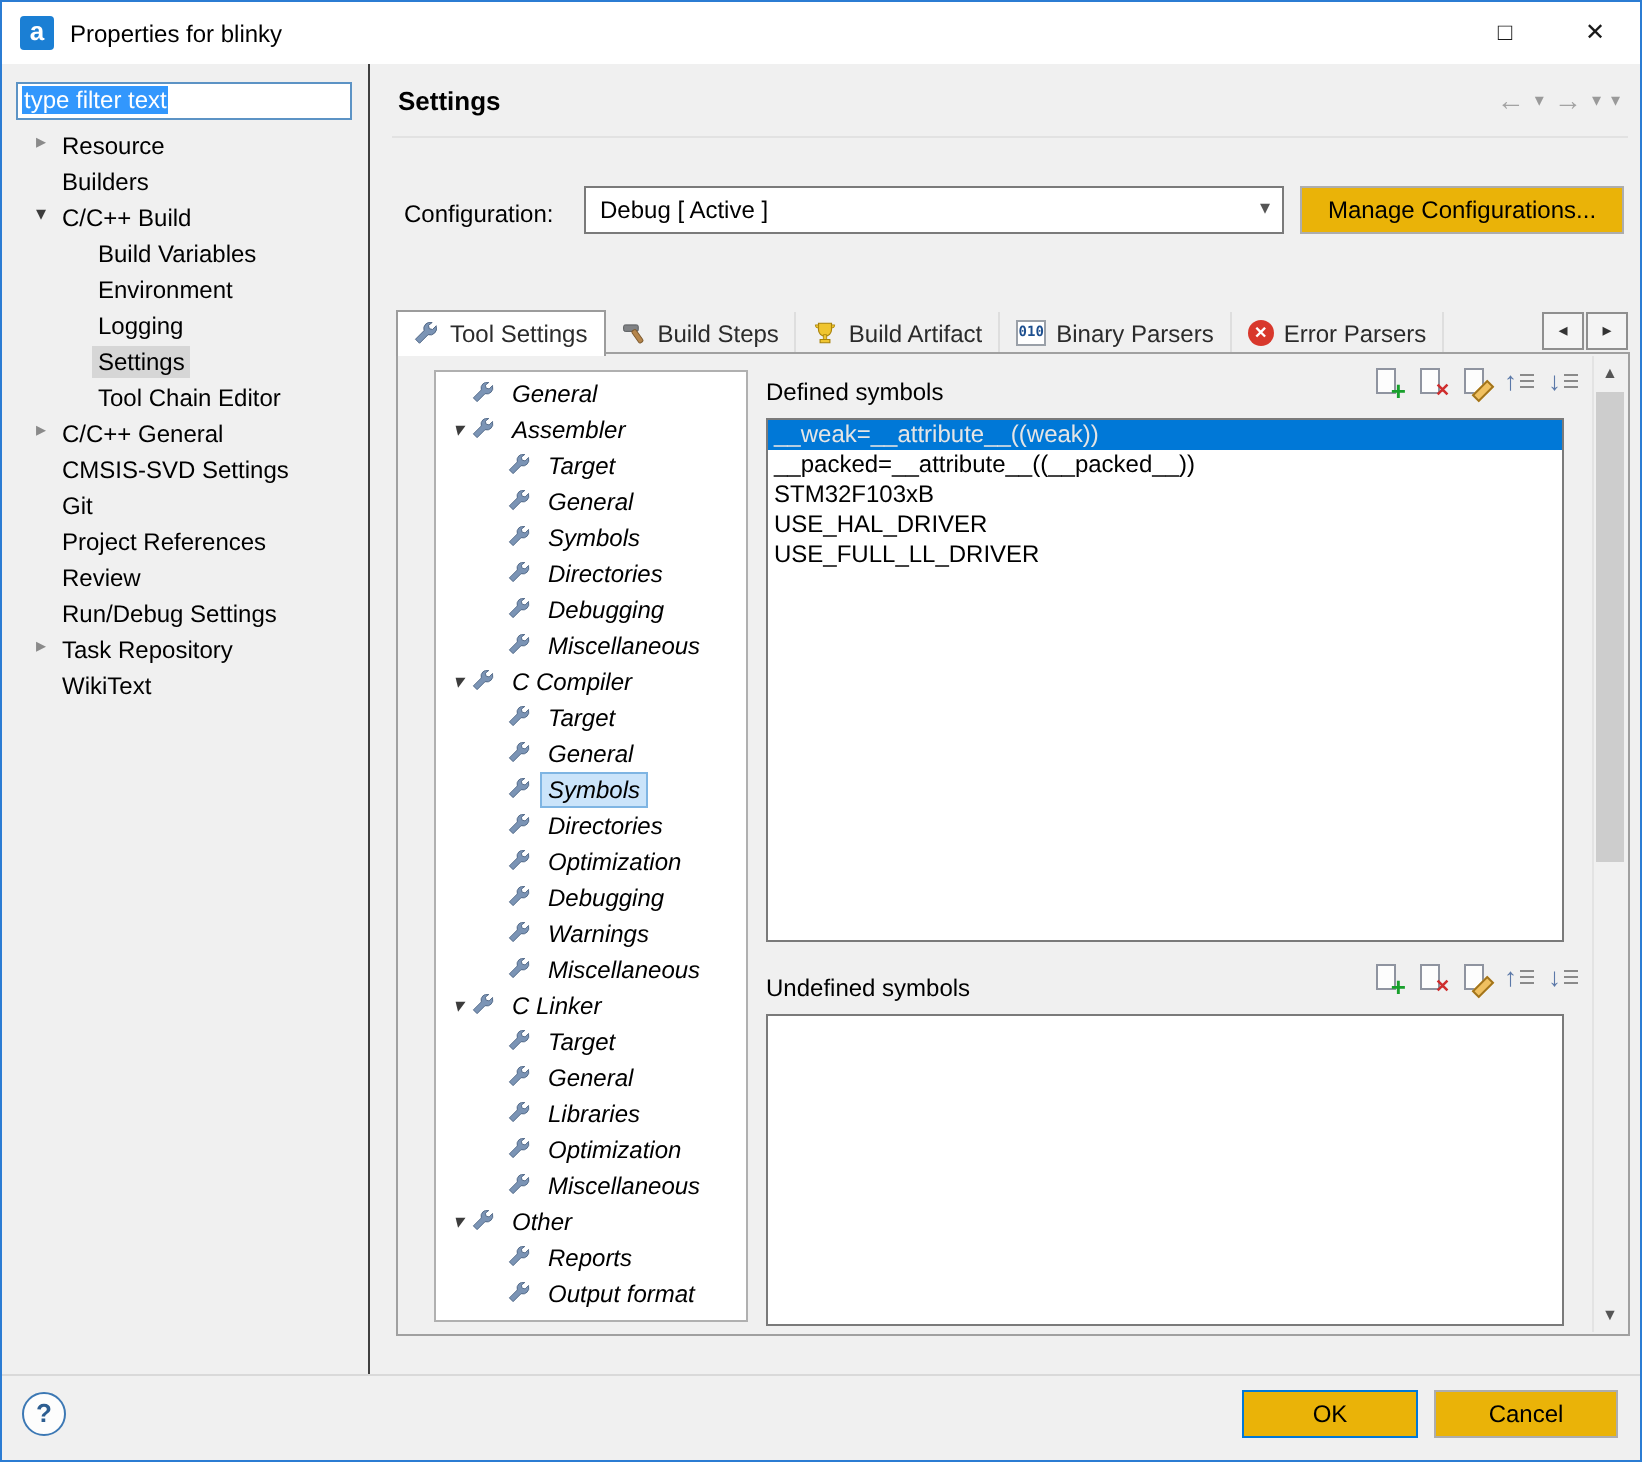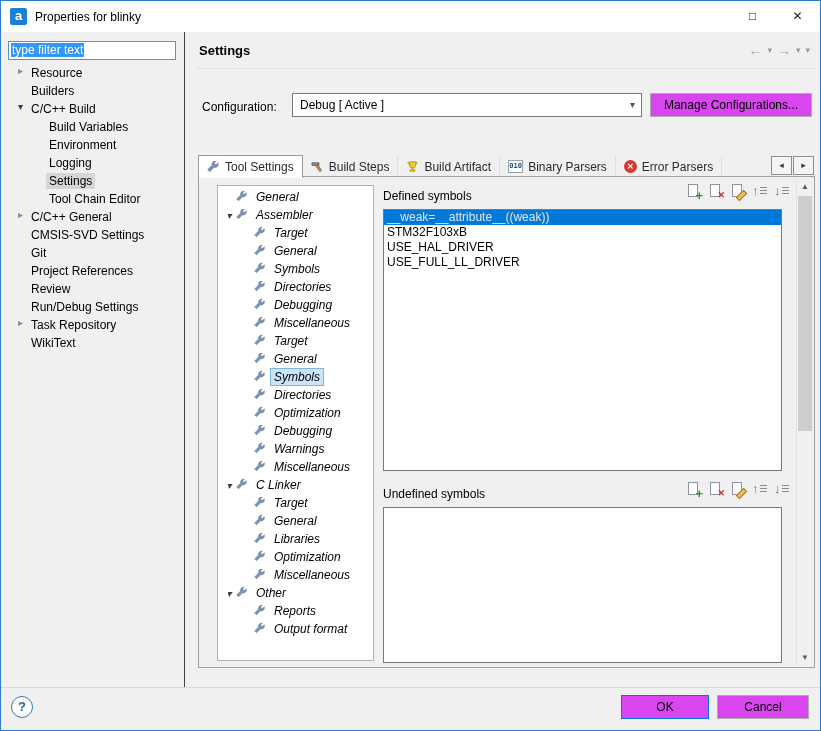--- a/index.html
+++ b/index.html
@@ -41,21 +41,21 @@
   .nav-arrows { position:absolute; right:10px; top:11px; display:flex; align-items:center; gap:5px;
                 color:#a3a3a3; }
   .na { font-size:14px; line-height:14px; cursor:pointer; }
   .na.caret { font-size:9px; color:#9a9a9a; }
 
   .cfg-label { position:absolute; left:16px; top:68px; }
   .combo { position:absolute; left:106px; top:61px; width:350px; height:24px; background:#fff;
            border:1px solid #7a7a7a; line-height:22px; padding-left:7px; cursor:pointer; }
   .combo-arrow { position:absolute; right:6px; top:0; bottom:0; display:flex; align-items:center;
                  color:#555; font-size:10px; }
-  .btn { background:#d946ef; border:1px solid #adadad; text-align:center; cursor:pointer; font-size:12px; }
+  .btn { background:#eab308; border:1px solid #adadad; text-align:center; cursor:pointer; font-size:12px; }
   .manage-btn { position:absolute; left:464px; top:61px; width:162px; height:24px; line-height:22px; }
 
   
   .tabstrip { position:absolute; left:12px; top:122px; height:23px; display:flex; align-items:flex-end; }
   .tab { height:21px; display:inline-flex; align-items:center; gap:5px; padding:0 8px;
          font-size:12px; color:#2b2b2b; border-right:1px solid #dedede; cursor:pointer; }
   .tab.active { height:23px; background:#fff; border:1px solid #9c9c9c; border-bottom:none;
                 margin-bottom:-1px; z-index:2; border-right:1px solid #9c9c9c;margin-top:28px; }
   .ticon { display:none; }
   .tab.icon-wrench .ticon-wrench,
@@ -389,20 +389,29 @@
           <div class="trow level-2">
             <span class="arrow"></span>
             <span class="wrench">
               <svg width="12" height="12" viewBox="0 0 16 16">
                 <path d="M13.7 2.3 11.4 4.6l-2-.5-.5-2L11.2.3a4 4 0 0 0-5 5L.9 10.6l2.5 2.5 5.3-5.3a4 4 0 0 0 5-5z" fill="#7b94b5" stroke="#4d6483" stroke-width="0.6"></path>
               </svg>
             </span>
             <span class="lbl">Miscellaneous</span>
           </div>
 
+          <div class="trow level-1 arrow-expanded">
+            <span class="arrow"></span>
+            <span class="wrench">
+              <svg width="12" height="12" viewBox="0 0 16 16">
+                <path d="M13.7 2.3 11.4 4.6l-2-.5-.5-2L11.2.3a4 4 0 0 0-5 5L.9 10.6l2.5 2.5 5.3-5.3a4 4 0 0 0 5-5z" fill="#7b94b5" stroke="#4d6483" stroke-width="0.6"></path>
+              </svg>
+            </span>
+            <span class="lbl">C Compiler</span>
+          </div>
 
           <div class="trow level-2">
             <span class="arrow"></span>
             <span class="wrench">
               <svg width="12" height="12" viewBox="0 0 16 16">
                 <path d="M13.7 2.3 11.4 4.6l-2-.5-.5-2L11.2.3a4 4 0 0 0-5 5L.9 10.6l2.5 2.5 5.3-5.3a4 4 0 0 0 5-5z" fill="#7b94b5" stroke="#4d6483" stroke-width="0.6"></path>
               </svg>
             </span>
             <span class="lbl">Target</span>
           </div>
@@ -582,20 +591,23 @@
 
           <span class="tb kind-down"></span>
 
       </div>
       <div class="sym-list defined-list">
 
           <div class="lrow selected">
             <span>__weak=__attribute__((weak))</span>
           </div>
 
+          <div class="lrow">
+            <span>__packed=__attribute__((__packed__))</span>
+          </div>
 
           <div class="lrow">
             <span>STM32F103xB</span>
           </div>
 
           <div class="lrow">
             <span>USE_HAL_DRIVER</span>
           </div>
 
           <div class="lrow">

